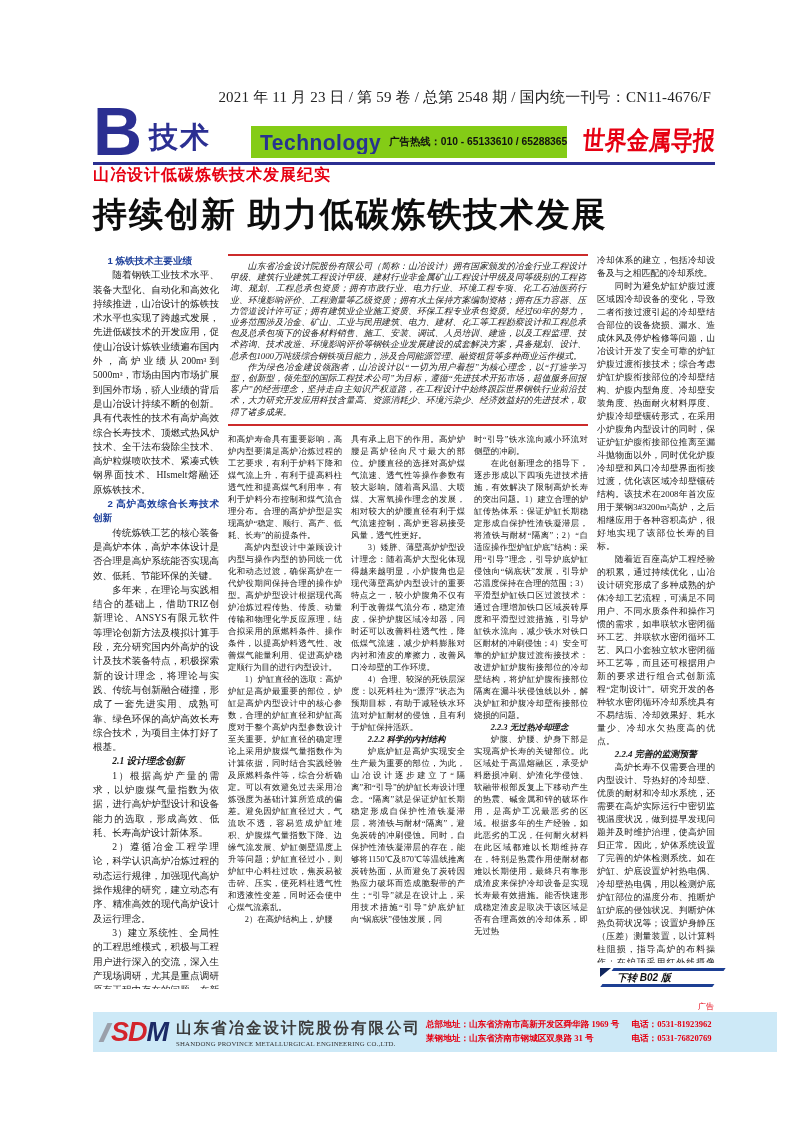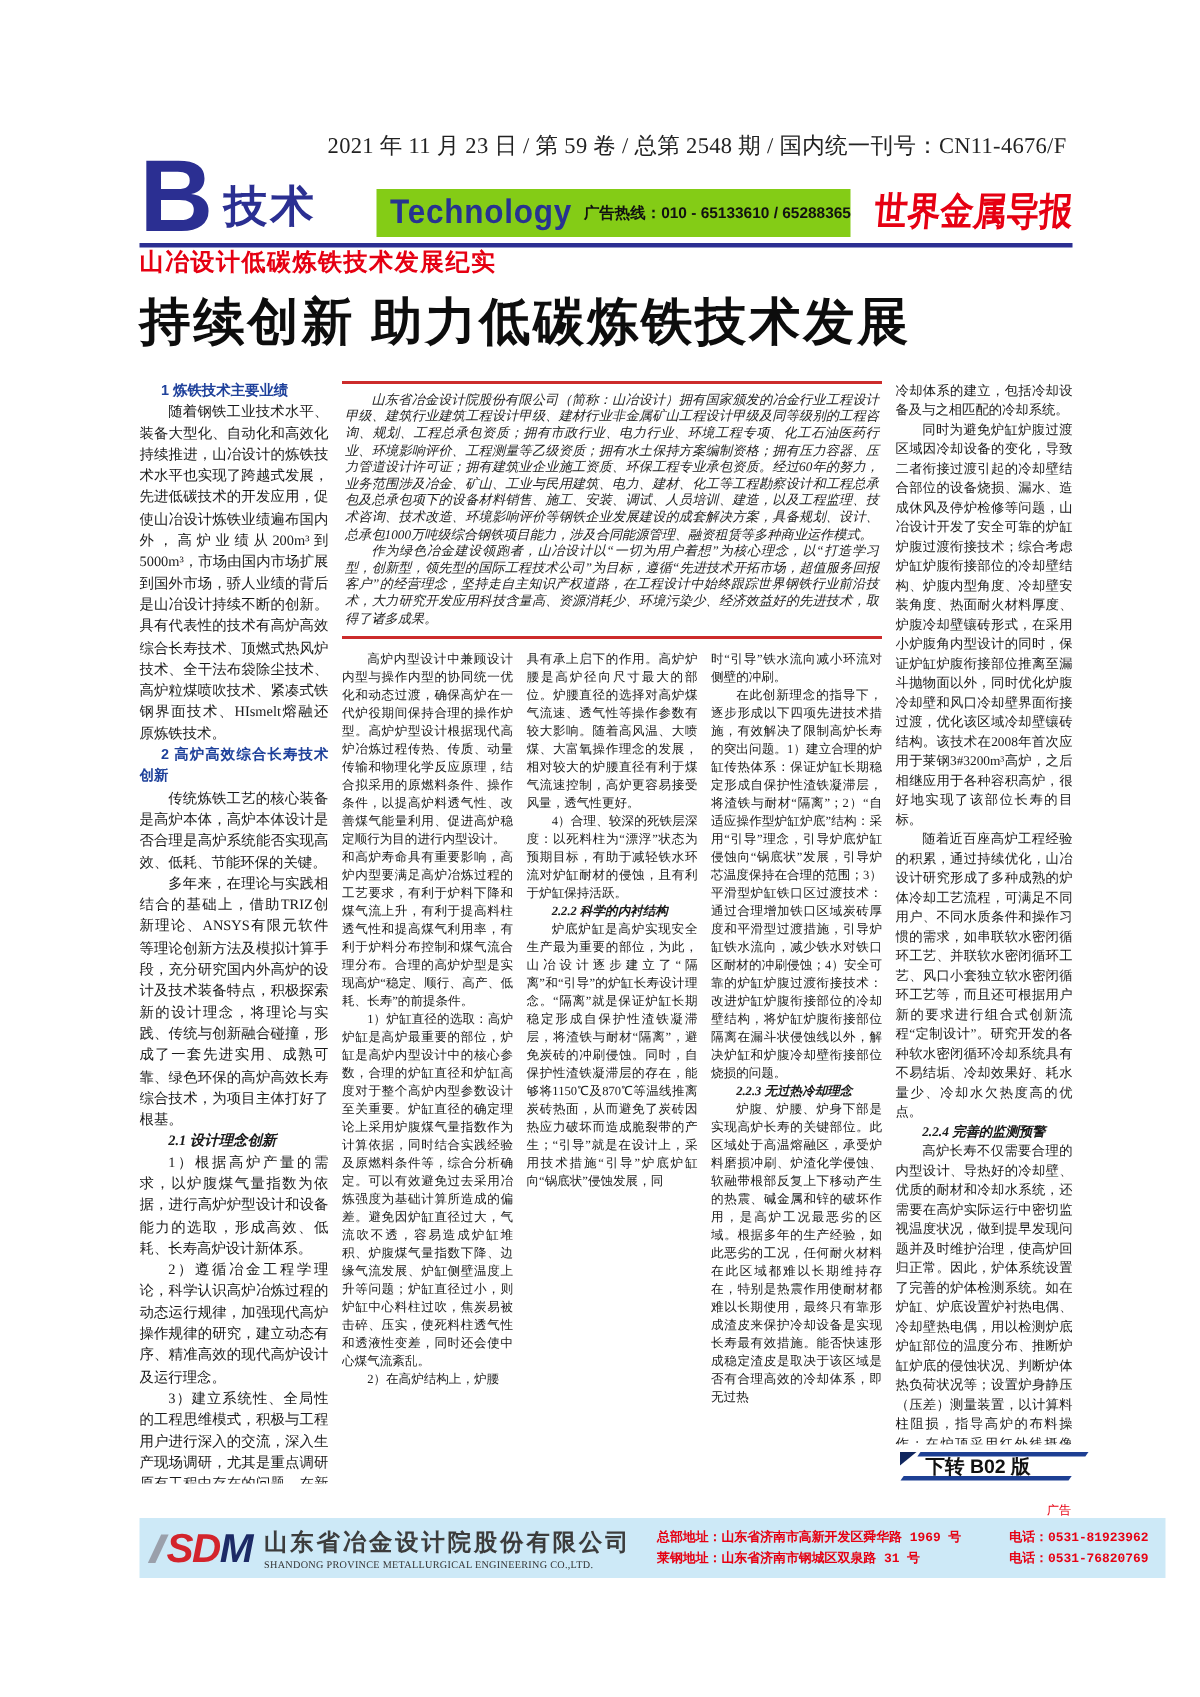--- a/index.html
+++ b/index.html
@@ -38,41 +38,41 @@
   .mid{width:360px;flex:none;}
   .mid-box{border-top:2px solid #cc2b2b;border-bottom:2px solid #cc2b2b;padding:5px 2px 6px;margin-bottom:8px;
            font-size:8.8px;line-height:11.2px;font-style:italic;color:#222;overflow:hidden;max-height:182px;}
   .mid-cols{display:flex;gap:9px;height:536px;}
   .mcol{width:114px;flex:none;font-size:8.4px;line-height:12px;}
   .bcol5{width:118px;flex:none;font-size:8.9px;line-height:13px;display:flex;flex-direction:column;height:735px;}
   .bcol5 .flexfill{flex:1 1 auto;}
 
   
   .turn-badge{position:relative;flex:none;width:98px;margin:5px 0 2px 2px;padding:3px 4px 3px 18px;
-              font-family:"Liberation Sans",sans-serif;font-weight:700;font-size:13px;color:#111;}
+              font-family:"Liberation Sans",sans-serif;font-weight:700;font-size:10px;color:#111;font-style:italic;}
   .turn-badge::before{content:"";position:absolute;left:8px;right:0;top:0;bottom:0;
               border-top:3px solid #1d3f93;border-bottom:3px solid #1d3f93;transform:skewX(-35deg);}
   .turn-badge::after{content:"";position:absolute;left:1px;top:0;width:0;height:0;border-style:solid;
               border-width:9px 11px 0 0;border-color:#10265e transparent transparent transparent;}
   .turn-badge span{position:relative;}
 
   
   .footer{position:absolute;left:93px;top:1012px;width:684px;}
   .ad-label{position:absolute;top:-11px;right:63px;font-size:8px;color:#e60012;font-family:Liberation Serif, serif;}
   .band{height:40px;background:#cde9f7;display:flex;align-items:center;padding:2px 10px;box-sizing:border-box;}
   .sdm{font-family:"Liberation Sans",sans-serif;font-style:italic;font-weight:900;font-size:27px;
        display:flex;align-items:center;letter-spacing:-1px;}
   .sdm .slash{display:inline-block;width:5px;height:19px;background:#9aa0ab;transform:skewX(-25deg);margin-right:3px;}
   .sdm .ls,.sdm .ld{color:#d3242c;}
   .sdm .lm{color:#1c2a66;}
   .cnames{margin-left:8px;}
   .cn{font-family:"Liberation Sans",sans-serif;font-weight:700;font-size:15.5px;color:#3c3c3c;letter-spacing:2px;white-space:nowrap;}
   .en{font-family:"Liberation Serif",serif;font-size:6.8px;color:#333;letter-spacing:.2px;margin-top:1px;white-space:nowrap;}
-  .addrs{margin-left:17px;display:grid;grid-template-columns:auto auto;gap:2px 32px;
-         font-family:Liberation Mono, monospace;font-weight:700;font-size:8.6px;color:#e60012;white-space:nowrap;}
+  .addrs{margin-left:5px;display:grid;grid-template-columns:auto auto;gap:2px 12px;
+         font-family:Liberation Serif, serif;font-weight:700;font-size:8.6px;color:#e60012;white-space:nowrap;}
 </style>
 </head>
 <body>
 
 <div class="content">
 
   <header class="hdr">
     <div class="hdr-left">
       <span class="hdr-b">B</span>
       <span class="hdr-sec">技术</span>
@@ -101,27 +101,28 @@
         <p class="tx p">3）建立系统性、全局性的工程思维模式，积极与工程用户进行深入的交流，深入生产现场调研，尤其是重点调研原有工程中存在的问题，在新工程的设计中进行持续优化改进、再创新。</p>
       </div>
 
     <div class="mid">
       <div class="mid-box">
           <p class="tx p">山东省冶金设计院股份有限公司（简称：山冶设计）拥有国家颁发的冶金行业工程设计甲级、建筑行业建筑工程设计甲级、建材行业非金属矿山工程设计甲级及同等级别的工程咨询、规划、工程总承包资质；拥有市政行业、电力行业、环境工程专项、化工石油医药行业、环境影响评价、工程测量等乙级资质；拥有水土保持方案编制资格；拥有压力容器、压力管道设计许可证；拥有建筑业企业施工资质、环保工程专业承包资质。经过60年的努力，业务范围涉及冶金、矿山、工业与民用建筑、电力、建材、化工等工程勘察设计和工程总承包及总承包项下的设备材料销售、施工、安装、调试、人员培训、建造，以及工程监理、技术咨询、技术改造、环境影响评价等钢铁企业发展建设的成套解决方案，具备规划、设计、总承包1000万吨级综合钢铁项目能力，涉及合同能源管理、融资租赁等多种商业运作模式。</p>
           <p class="tx p">作为绿色冶金建设领跑者，山冶设计以“一切为用户着想”为核心理念，以“打造学习型，创新型，领先型的国际工程技术公司”为目标，遵循“先进技术开拓市场，超值服务回报客户”的经营理念，坚持走自主知识产权道路，在工程设计中始终跟踪世界钢铁行业前沿技术，大力研究开发应用科技含量高、资源消耗少、环境污染少、经济效益好的先进技术，取得了诸多成果。</p>
         </div>
       <div class="mid-cols">
         <div class="mcol paras">
+            <p class="tx pc">和高炉寿命具有重要影响，高炉内型要满足高炉冶炼过程的工艺要求，有利于炉料下降和煤气流上升，有利于提高料柱透气性和提高煤气利用率，有利于炉料分布控制和煤气流合理分布。合理的高炉炉型是实现高炉“稳定、顺行、高产、低耗、长寿”的前提条件。</p>
             <p class="tx p">高炉内型设计中兼顾设计内型与操作内型的协同统一优化和动态过渡，确保高炉在一代炉役期间保持合理的操作炉型。高炉炉型设计根据现代高炉冶炼过程传热、传质、动量传输和物理化学反应原理，结合拟采用的原燃料条件、操作条件，以提高炉料透气性、改善煤气能量利用、促进高炉稳定顺行为目的进行内型设计。</p>
-            <p class="tx pc">和高炉寿命具有重要影响，高炉内型要满足高炉冶炼过程的工艺要求，有利于炉料下降和煤气流上升，有利于提高料柱透气性和提高煤气利用率，有利于炉料分布控制和煤气流合理分布。合理的高炉炉型是实现高炉“稳定、顺行、高产、低耗、长寿”的前提条件。</p>
             <p class="tx p">1）炉缸直径的选取：高炉炉缸是高炉最重要的部位，炉缸是高炉内型设计中的核心参数，合理的炉缸直径和炉缸高度对于整个高炉内型参数设计至关重要。炉缸直径的确定理论上采用炉腹煤气量指数作为计算依据，同时结合实践经验及原燃料条件等，综合分析确定。可以有效避免过去采用冶炼强度为基础计算所造成的偏差。避免因炉缸直径过大，气流吹不透，容易造成炉缸堆积、炉腹煤气量指数下降、边缘气流发展、炉缸侧壁温度上升等问题；炉缸直径过小，则炉缸中心料柱过吹，焦炭易被击碎、压实，使死料柱透气性和透液性变差，同时还会使中心煤气流紊乱。</p>
             <p class="tx p">2）在高炉结构上，炉腰</p>
           </div>
         <div class="mcol paras">
             <p class="tx pc">具有承上启下的作用。高炉炉腰是高炉径向尺寸最大的部位。炉腰直径的选择对高炉煤气流速、透气性等操作参数有较大影响。随着高风温、大喷煤、大富氧操作理念的发展，相对较大的炉腰直径有利于煤气流速控制，高炉更容易接受风量，透气性更好。</p>
+            <p class="tx p">3）矮胖、薄壁高炉炉型设计理念：随着高炉大型化体现得越来越明显，小炉腹角也是现代薄壁高炉内型设计的重要特点之一，较小炉腹角不仅有利于改善煤气流分布，稳定渣皮，保护炉腹区域冷却器，同时还可以改善料柱透气性，降低煤气流速，减少炉料膨胀对内衬和渣皮的摩擦力，改善风口冷却壁的工作环境。</p>
             <p class="tx p">4）合理、较深的死铁层深度：以死料柱为“漂浮”状态为预期目标，有助于减轻铁水环流对炉缸耐材的侵蚀，且有利于炉缸保持活跃。</p>
             <p class="tx h3">2.2.2 科学的内衬结构</p>
             <p class="tx p">炉底炉缸是高炉实现安全生产最为重要的部位，为此，山冶设计逐步建立了“隔离”和“引导”的炉缸长寿设计理念。“隔离”就是保证炉缸长期稳定形成自保护性渣铁凝滞层，将渣铁与耐材“隔离”，避免炭砖的冲刷侵蚀。同时，自保护性渣铁凝滞层的存在，能够将1150℃及870℃等温线推离炭砖热面，从而避免了炭砖因热应力破坏而造成脆裂带的产生；“引导”就是在设计上，采用技术措施“引导”炉底炉缸向“锅底状”侵蚀发展，同</p>
           </div>
         <div class="mcol paras">
             <p class="tx pc">时“引导”铁水流向减小环流对侧壁的冲刷。</p>
             <p class="tx p">在此创新理念的指导下，逐步形成以下四项先进技术措施，有效解决了限制高炉长寿的突出问题。1）建立合理的炉缸传热体系：保证炉缸长期稳定形成自保护性渣铁凝滞层，将渣铁与耐材“隔离”；2）“自适应操作型炉缸炉底”结构：采用“引导”理念，引导炉底炉缸侵蚀向“锅底状”发展，引导炉芯温度保持在合理的范围；3）平滑型炉缸铁口区过渡技术：通过合理增加铁口区域炭砖厚度和平滑型过渡措施，引导炉缸铁水流向，减少铁水对铁口区耐材的冲刷侵蚀；4）安全可靠的炉缸炉腹过渡衔接技术：改进炉缸炉腹衔接部位的冷却壁结构，将炉缸炉腹衔接部位隔离在漏斗状侵蚀线以外，解决炉缸和炉腹冷却壁衔接部位烧损的问题。</p>
             <p class="tx h3">2.2.3 无过热冷却理念</p>
             <p class="tx p">炉腹、炉腰、炉身下部是实现高炉长寿的关键部位。此区域处于高温熔融区，承受炉料磨损冲刷、炉渣化学侵蚀、软融带根部反复上下移动产生的热震、碱金属和锌的破坏作用，是高炉工况最恶劣的区域。根据多年的生产经验，如此恶劣的工况，任何耐火材料在此区域都难以长期维持存在，特别是热震作用使耐材都难以长期使用，最终只有靠形成渣皮来保护冷却设备是实现长寿最有效措施。能否快速形成稳定渣皮是取决于该区域是否有合理高效的冷却体系，即无过热</p>
           </div>

